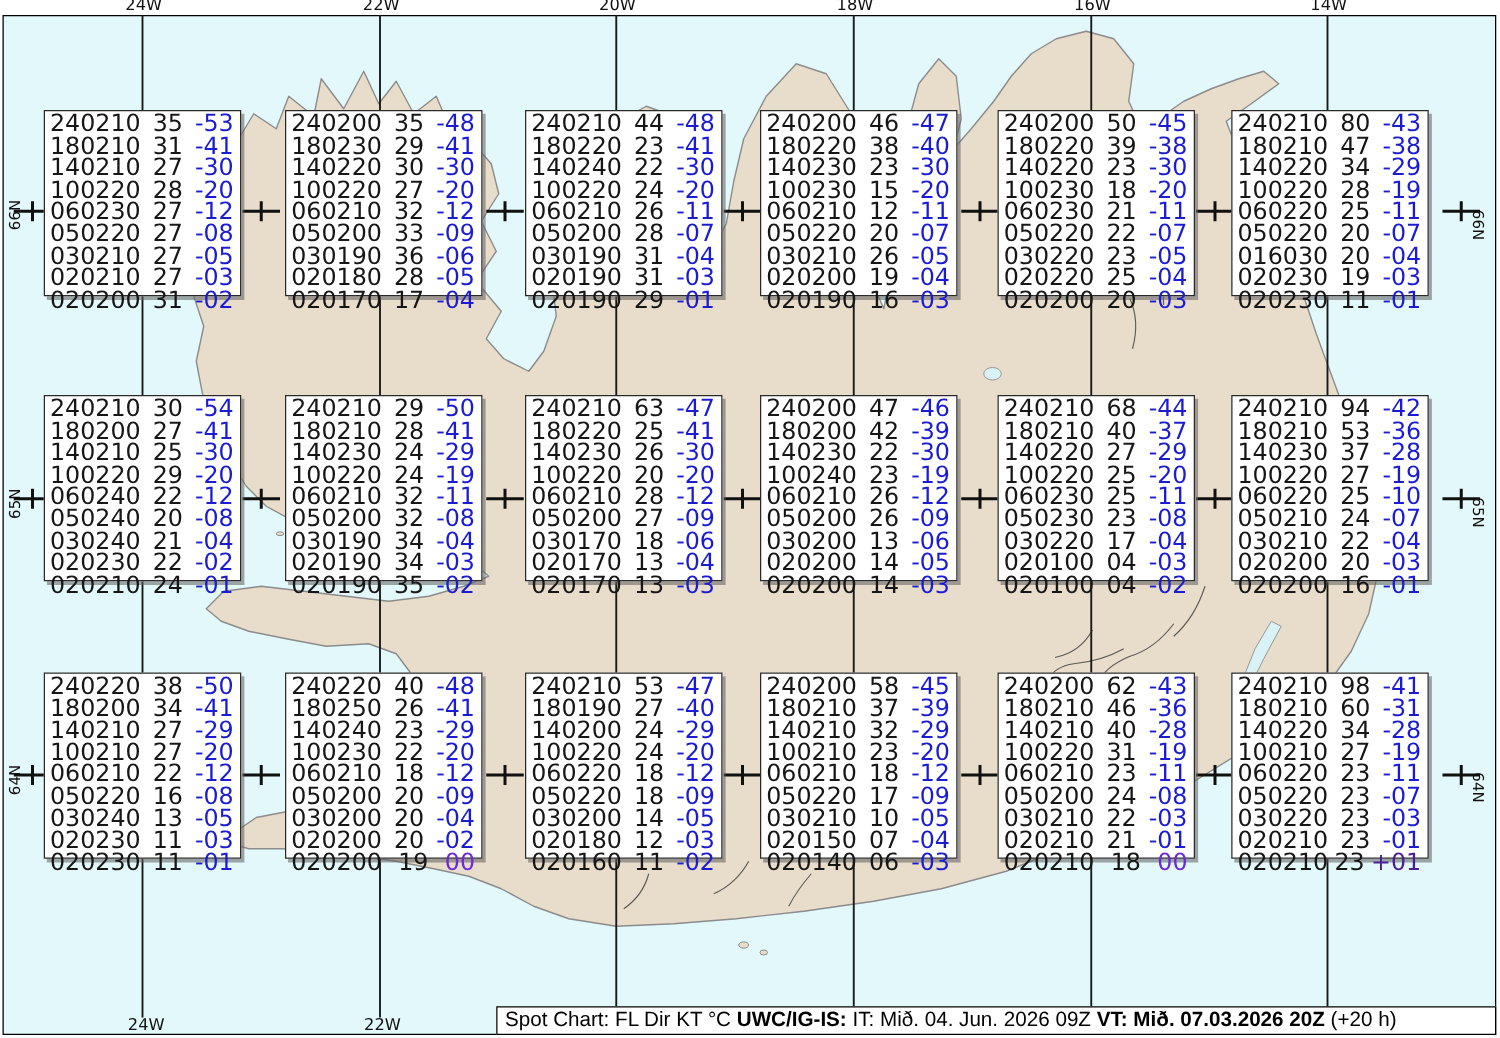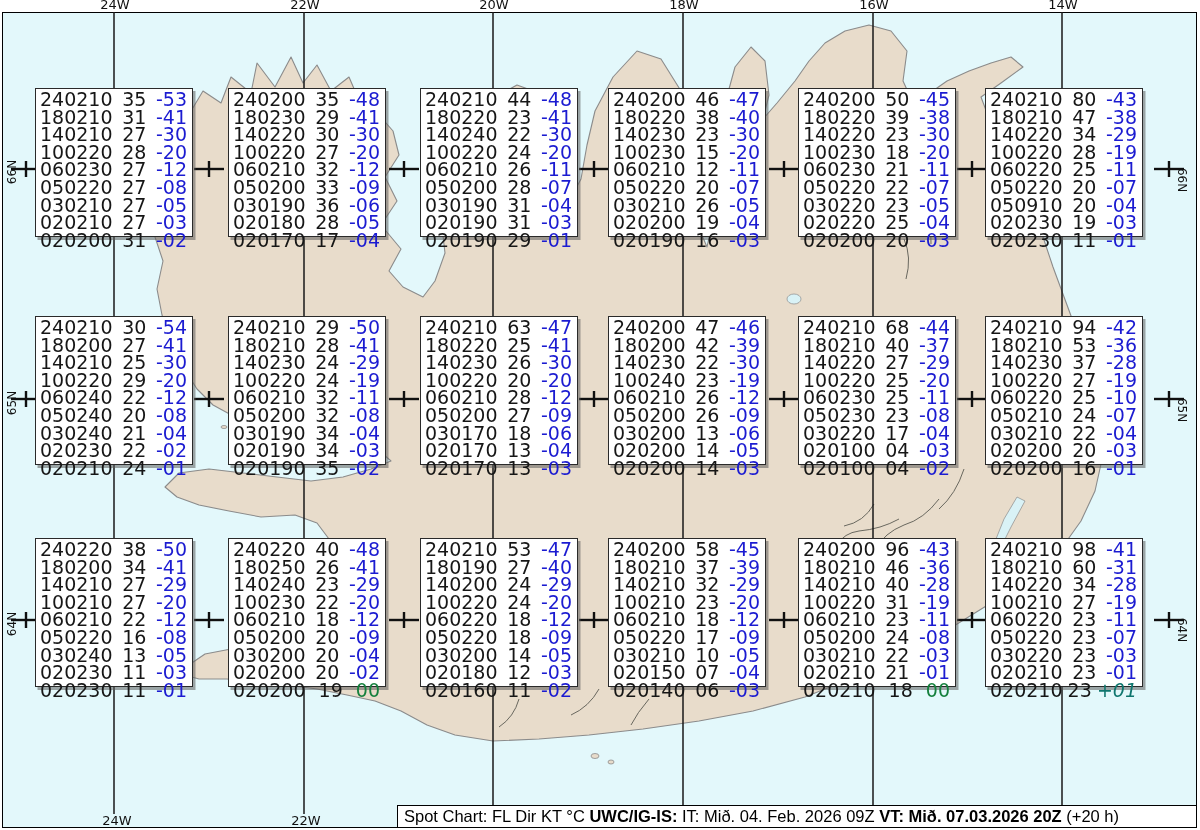--- a/index.html
+++ b/index.html
@@ -16,22 +16,22 @@
   .lat-label.left{transform:translate(-50%,-50%) rotate(-90deg);}
   .lat-label.right{transform:translate(-50%,-50%) rotate(90deg);}
   .spot-box{position:absolute;width:158px;height:149px;background:#ffffff;
             border:1.3px solid #2a2a2a;box-sizing:border-box;
             box-shadow:2.5px 3px 0 rgba(95,95,95,0.55);
             padding:2px 5px 2px 4px;display:flex;flex-direction:column;
             justify-content:space-between;z-index:3;}
   .spot-line{display:flex;justify-content:space-between;align-items:baseline;
              font-size:19px;line-height:17.6px;color:#161616;letter-spacing:0;}
   .spot-line .t-blue{color:#1b1bd1;}
-  .spot-line .t-red{color:#0f766e;font-style:italic;}
-  .spot-line .t-black{color:#15803d;}
+  .spot-line .t-red{color:#4c1d95;}
+  .spot-line .t-black{color:#6d28d9;}
   .legend{position:absolute;left:397px;top:805px;width:800px;height:23px;
           background:#ffffff;border:1.5px solid #000;box-sizing:border-box;
           display:flex;align-items:center;padding-left:6px;z-index:4;
           font-family:"Liberation Sans",sans-serif;font-size:16.5px;color:#000;}
   .legend span{white-space:pre;}
   .legend .b{font-weight:bold;}
 </style>
 </head>
 <body>
 
@@ -395,21 +395,21 @@
           <span>060220</span>
           <span>25</span>
           <span class="t-blue">-11</span>
         </div>
         <div class="spot-line">
           <span>050220</span>
           <span>20</span>
           <span class="t-blue">-07</span>
         </div>
         <div class="spot-line">
-          <span>050910</span>
+          <span>016030</span>
           <span>20</span>
           <span class="t-blue">-04</span>
         </div>
         <div class="spot-line">
           <span>020230</span>
           <span>19</span>
           <span class="t-blue">-03</span>
         </div>
         <div class="spot-line">
           <span>020230</span>
@@ -883,21 +883,21 @@
         </div>
         <div class="spot-line">
           <span>020140</span>
           <span>06</span>
           <span class="t-blue">-03</span>
         </div>
       </div>
       <div class="spot-box" style="left: 798px; top: 538px;">
         <div class="spot-line">
           <span>240200</span>
-          <span>96</span>
+          <span>62</span>
           <span class="t-blue">-43</span>
         </div>
         <div class="spot-line">
           <span>180210</span>
           <span>46</span>
           <span class="t-blue">-36</span>
         </div>
         <div class="spot-line">
           <span>140210</span>
           <span>40</span>
@@ -978,17 +978,17 @@
         <div class="spot-line">
           <span>020210</span>
           <span>23</span>
           <span class="t-red">+01</span>
         </div>
       </div>
     </div>
   <div class="legend" id="legend">
       <span>Spot Chart: FL Dir KT °C </span>
       <span class="b">UWC/IG-IS:</span>
-      <span> IT: Mið. 04. Feb. 2026 09Z </span>
+      <span> IT: Mið. 04. Jun. 2026 09Z </span>
       <span class="b">VT: Mið. 07.03.2026 20Z</span>
       <span> (+20 h)</span>
     </div>
 </div>
 
 </body></html>

